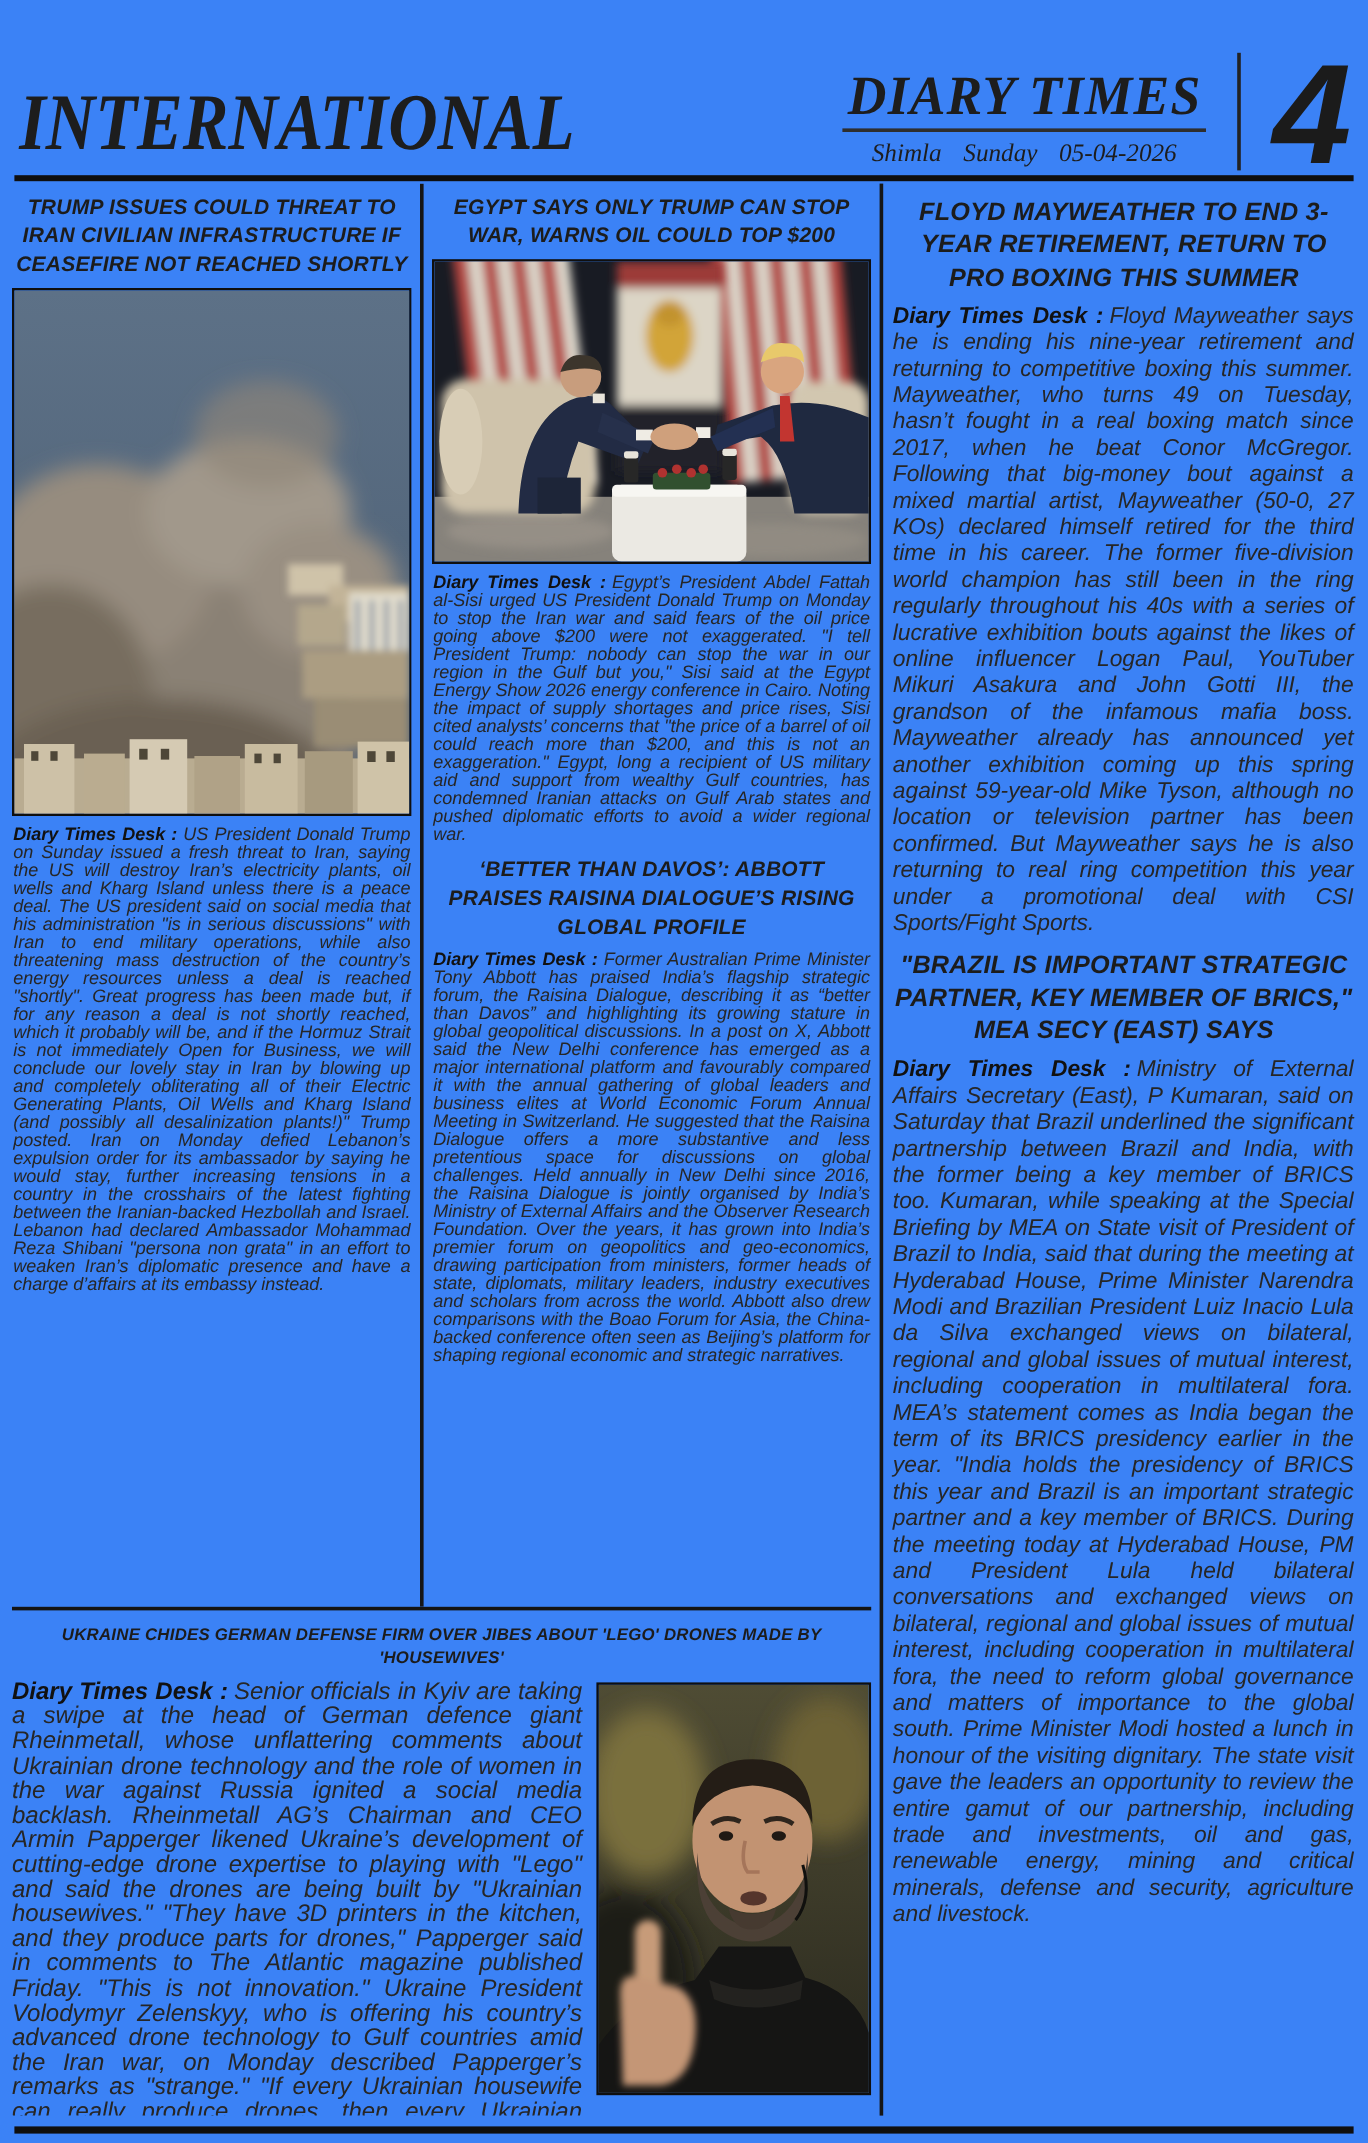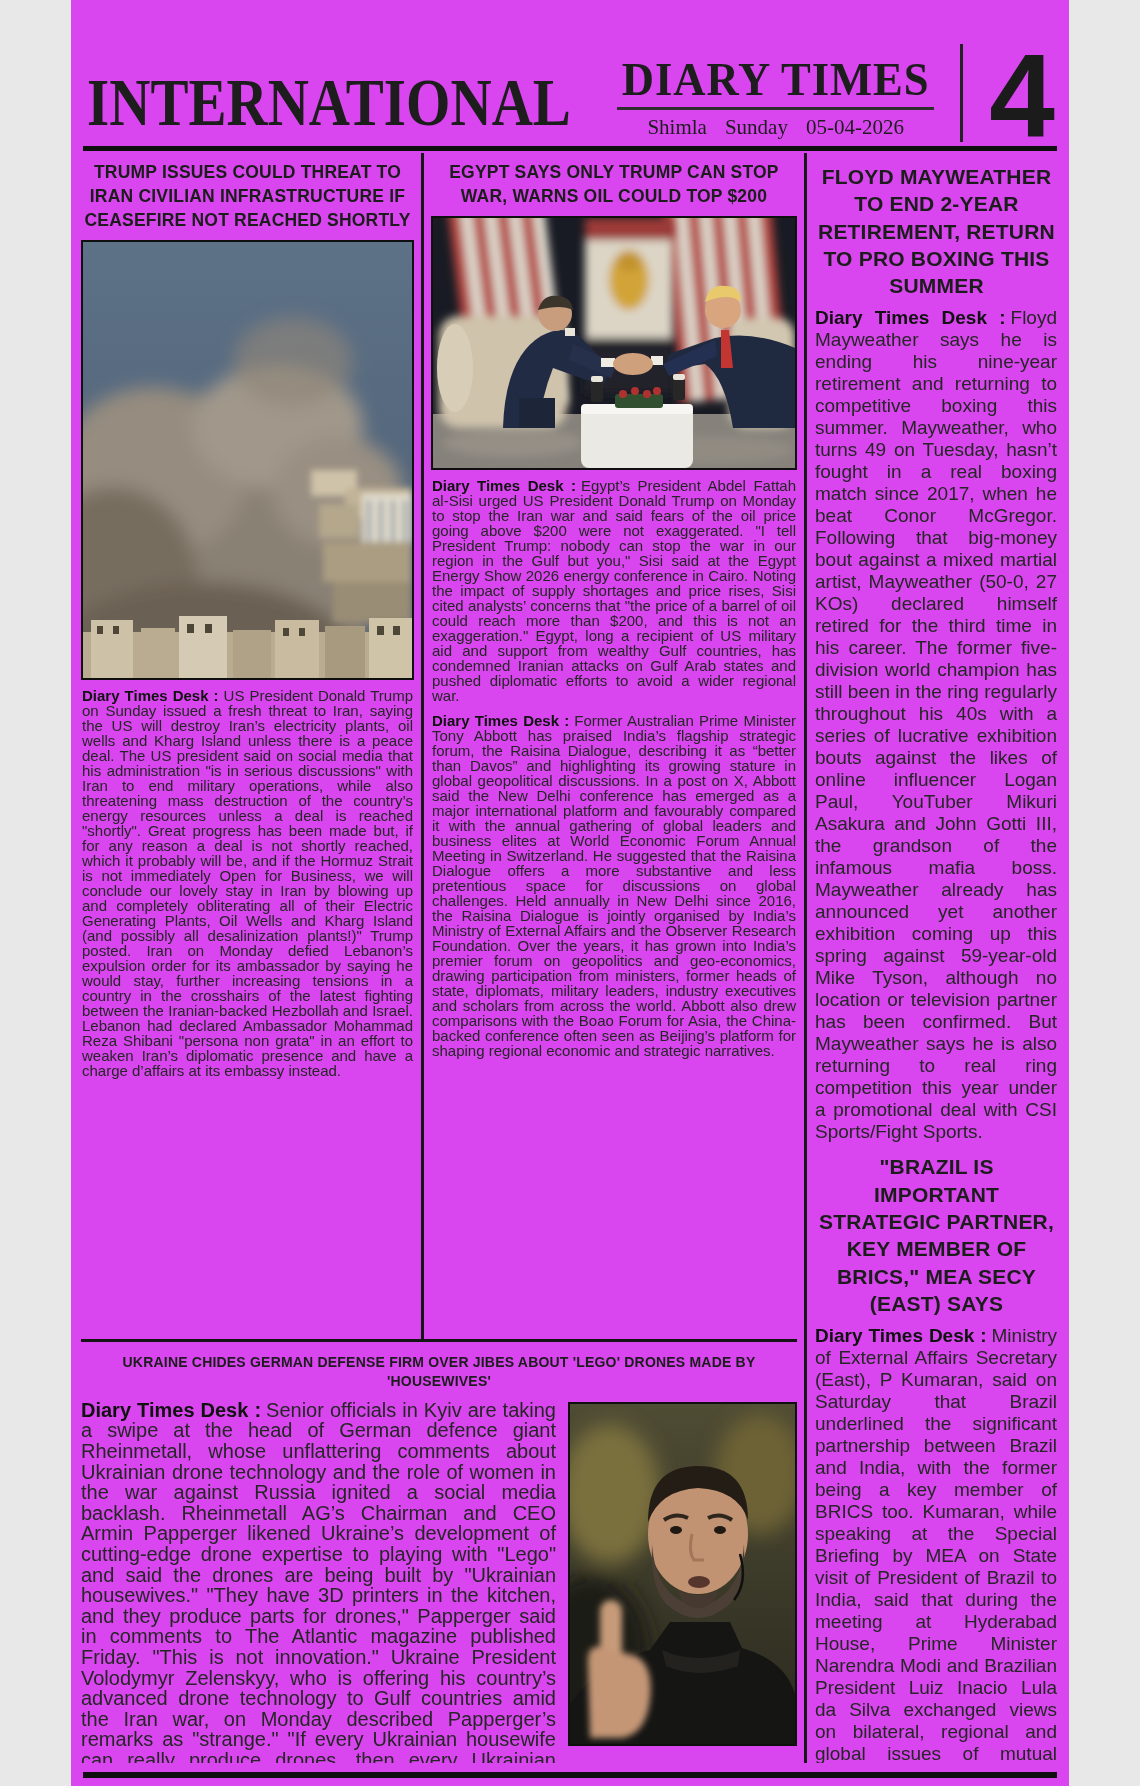--- a/index.html
+++ b/index.html
@@ -1,23 +1,24 @@
 <!DOCTYPE html>
 <html><head>
 <meta charset="utf-8">
 <style>
   html,body { margin:0; padding:0; background:#e8e8e8; }
   .page {
     position: relative;
-    width: 998px; height: 1786px;
+    width: 1140px; height: 1786px;
     margin: 0 auto;
-    background: #d946ef;
+    background: #3b82f6;
     font-family: "Liberation Sans", sans-serif;
     color: #222;
     overflow: hidden;
+    font-style: italic;
   }
   
   .masthead {
     height: 146px;
     display: flex;
     justify-content: space-between;
     align-items: flex-end;
     padding: 0 16px 4px 16px;
     box-sizing: border-box;
   }
@@ -281,20 +282,21 @@
                   <rect x="158" y="162" width="12" height="22" rx="2" fill="#272727"></rect>
                     <rect x="158" y="158" width="12" height="6" rx="2" fill="#e8e4da"></rect>
                   <rect x="240" y="160" width="12" height="22" rx="2" fill="#272727"></rect>
                     <rect x="240" y="156" width="12" height="6" rx="2" fill="#e8e4da"></rect>
                 </g>
               </svg>
             </figure>
             <p class="body"><b class="desk">Diary Times Desk :</b><span>Egypt’s President Abdel Fattah al-Sisi urged US President Donald Trump on Monday to stop the Iran war and said fears of the oil price going above $200 were not exaggerated. "I tell President Trump: nobody can stop the war in our region in the Gulf but you," Sisi said at the Egypt Energy Show 2026 energy conference in Cairo. Noting the impact of supply shortages and price rises, Sisi cited analysts’ concerns that "the price of a barrel of oil could reach more than $200, and this is not an exaggeration." Egypt, long a recipient of US military aid and support from wealthy Gulf countries, has condemned Iranian attacks on Gulf Arab states and pushed diplomatic efforts to avoid a wider regional war.</span></p>
           </article>
           <article>
+            <div class="headline">‘BETTER THAN DAVOS’: ABBOTT PRAISES RAISINA DIALOGUE’S RISING GLOBAL PROFILE</div>
             <p class="body"><b class="desk">Diary Times Desk :</b><span>Former Australian Prime Minister Tony Abbott has praised India’s flagship strategic forum, the Raisina Dialogue, describing it as “better than Davos” and highlighting its growing stature in global geopolitical discussions. In a post on X, Abbott said the New Delhi conference has emerged as a major international platform and favourably compared it with the annual gathering of global leaders and business elites at World Economic Forum Annual Meeting in Switzerland. He suggested that the Raisina Dialogue offers a more substantive and less pretentious space for discussions on global challenges. Held annually in New Delhi since 2016, the Raisina Dialogue is jointly organised by India’s Ministry of External Affairs and the Observer Research Foundation. Over the years, it has grown into India’s premier forum on geopolitics and geo-economics, drawing participation from ministers, former heads of state, diplomats, military leaders, industry executives and scholars from across the world. Abbott also drew comparisons with the Boao Forum for Asia, the China-backed conference often seen as Beijing’s platform for shaping regional economic and strategic narratives.</span></p>
           </article>
         </div>
       </div>
 
       <div class="ukr-rule"></div>
 
       <div class="ukraine-section">
         <article>
           <div class="ukraine-headline">UKRAINE CHIDES GERMAN DEFENSE FIRM OVER JIBES ABOUT 'LEGO' DRONES MADE BY 'HOUSEWIVES'</div>
@@ -346,21 +348,21 @@
             <p class="ukraine-body"><b class="desk">Diary Times Desk :</b><span>Senior officials in Kyiv are taking a swipe at the head of German defence giant Rheinmetall, whose unflattering comments about Ukrainian drone technology and the role of women in the war against Russia ignited a social media backlash. Rheinmetall AG’s Chairman and CEO Armin Papperger likened Ukraine’s development of cutting-edge drone expertise to playing with "Lego" and said the drones are being built by "Ukrainian housewives." "They have 3D printers in the kitchen, and they produce parts for drones," Papperger said in comments to The Atlantic magazine published Friday. "This is not innovation." Ukraine President Volodymyr Zelenskyy, who is offering his country’s advanced drone technology to Gulf countries amid the Iran war, on Monday described Papperger’s remarks as "strange." "If every Ukrainian housewife can really produce drones, then every Ukrainian housewife could also be the CEO of Rheinmetall," he told reporters via voicemail on WhatsApp. "I congratulate our defence-industrial complex on being at such a high level."</span></p>
           </div>
         </article>
       </div>
     </div>
 
     <div class="v-divider"></div>
 
     <div class="col3">
       <article>
-        <div class="headline">FLOYD MAYWEATHER TO END 2-YEAR RETIREMENT, RETURN TO PRO BOXING THIS SUMMER</div>
+        <div class="headline">FLOYD MAYWEATHER TO END 3-YEAR RETIREMENT, RETURN TO PRO BOXING THIS SUMMER</div>
         <p class="body"><b class="desk">Diary Times Desk :</b><span>Floyd Mayweather says he is ending his nine-year retirement and returning to competitive boxing this summer. Mayweather, who turns 49 on Tuesday, hasn’t fought in a real boxing match since 2017, when he beat Conor McGregor. Following that big-money bout against a mixed martial artist, Mayweather (50-0, 27 KOs) declared himself retired for the third time in his career. The former five-division world champion has still been in the ring regularly throughout his 40s with a series of lucrative exhibition bouts against the likes of online influencer Logan Paul, YouTuber Mikuri Asakura and John Gotti III, the grandson of the infamous mafia boss. Mayweather already has announced yet another exhibition coming up this spring against 59-year-old Mike Tyson, although no location or television partner has been confirmed. But Mayweather says he is also returning to real ring competition this year under a promotional deal with CSI Sports/Fight Sports.</span></p>
       </article>
       <article>
         <div class="headline">"BRAZIL IS IMPORTANT STRATEGIC PARTNER, KEY MEMBER OF BRICS," MEA SECY (EAST) SAYS</div>
         <p class="body"><b class="desk">Diary Times Desk :</b><span>Ministry of External Affairs Secretary (East), P Kumaran, said on Saturday that Brazil underlined the significant partnership between Brazil and India, with the former being a key member of BRICS too. Kumaran, while speaking at the Special Briefing by MEA on State visit of President of Brazil to India, said that during the meeting at Hyderabad House, Prime Minister Narendra Modi and Brazilian President Luiz Inacio Lula da Silva exchanged views on bilateral, regional and global issues of mutual interest, including cooperation in multilateral fora. MEA’s statement comes as India began the term of its BRICS presidency earlier in the year. "India holds the presidency of BRICS this year and Brazil is an important strategic partner and a key member of BRICS. During the meeting today at Hyderabad House, PM and President Lula held bilateral conversations and exchanged views on bilateral, regional and global issues of mutual interest, including cooperation in multilateral fora, the need to reform global governance and matters of importance to the global south. Prime Minister Modi hosted a lunch in honour of the visiting dignitary. The state visit gave the leaders an opportunity to review the entire gamut of our partnership, including trade and investments, oil and gas, renewable energy, mining and critical minerals, defense and security, agriculture and livestock.</span></p>
       </article>
     </div>
   </div>
 
   <div class="bottom-rule"></div>

